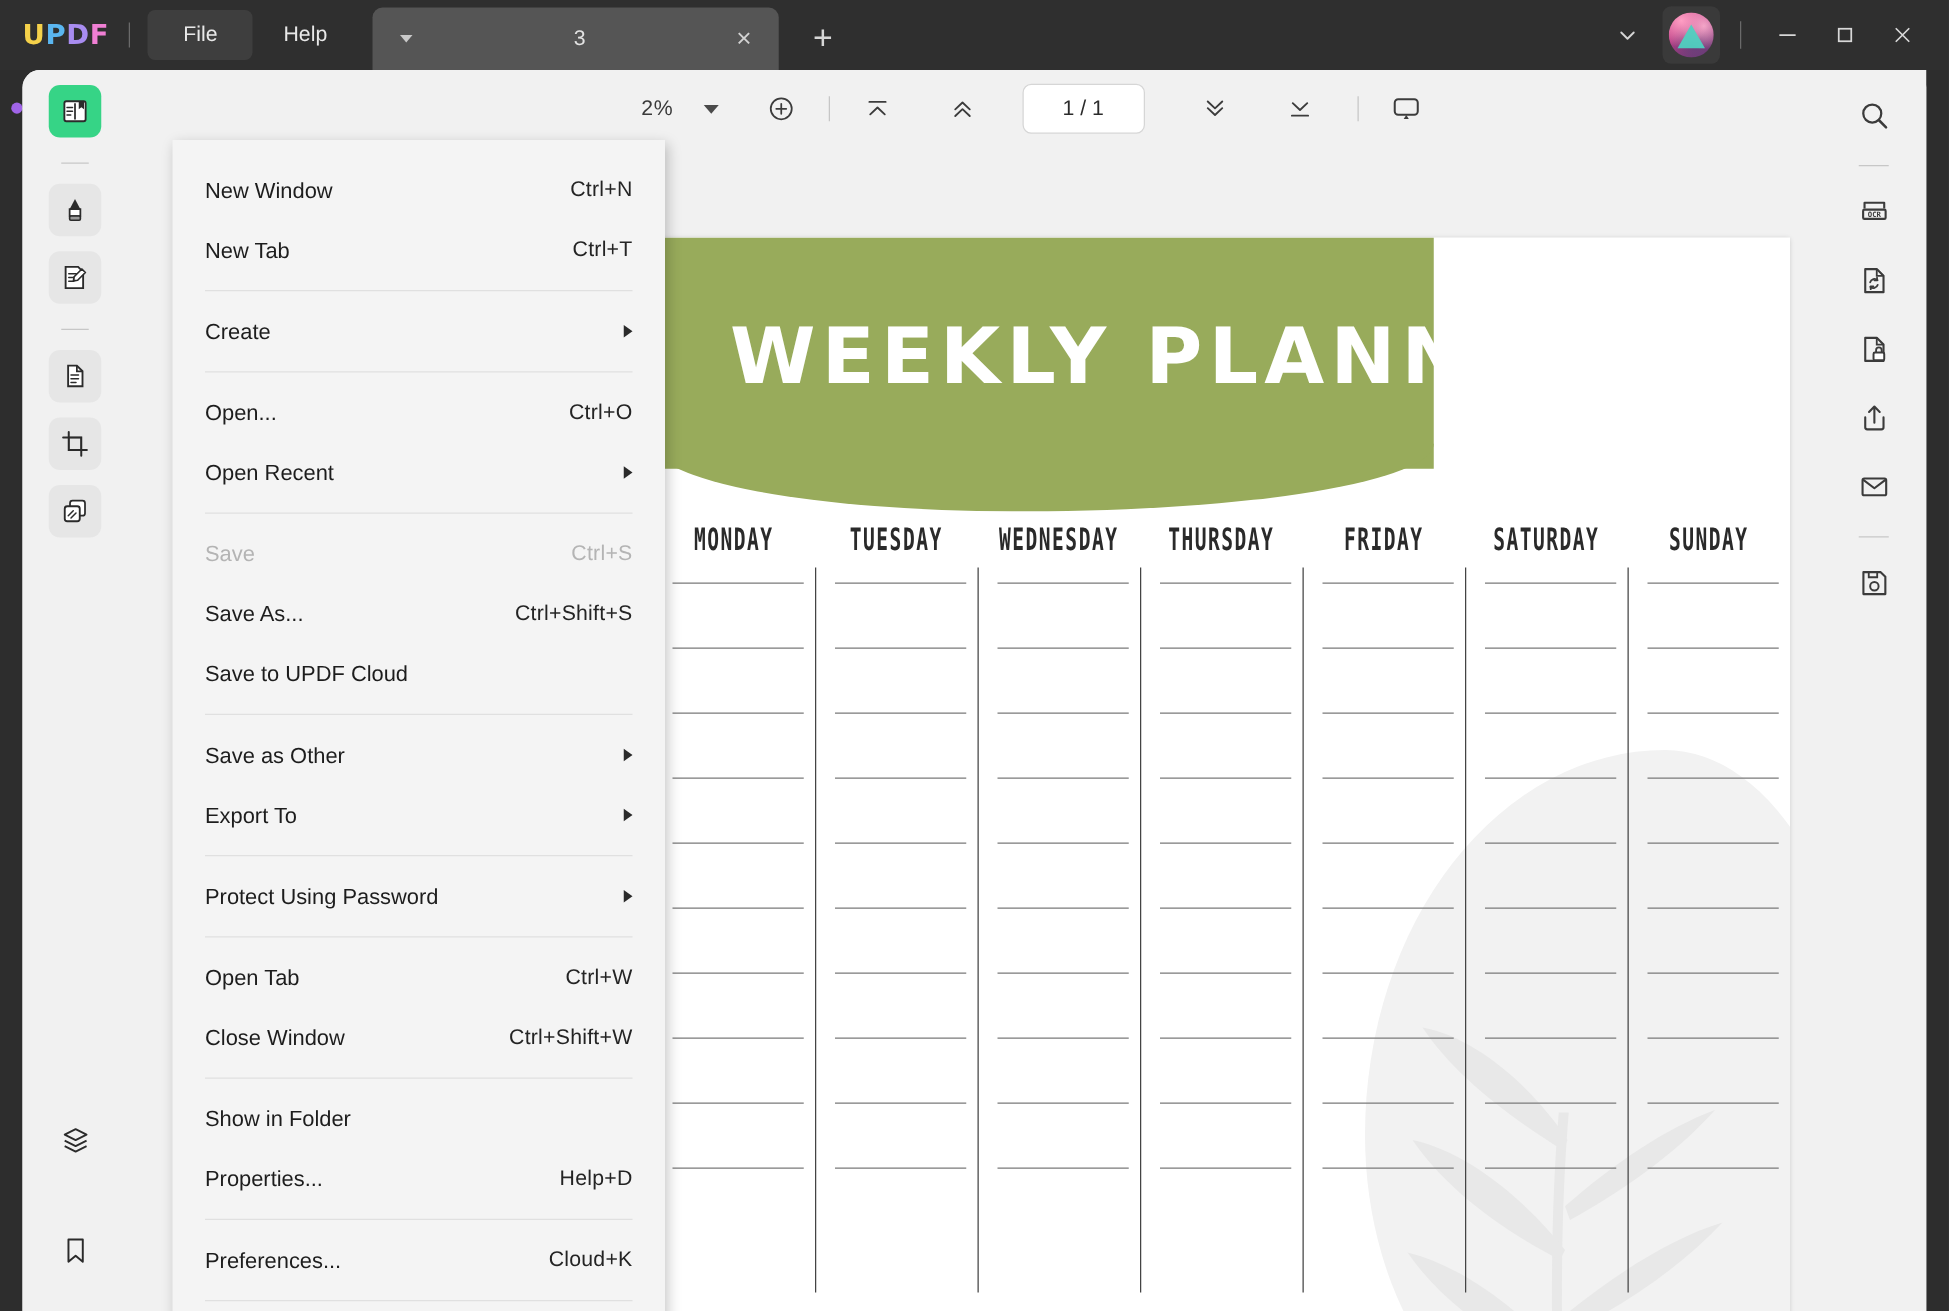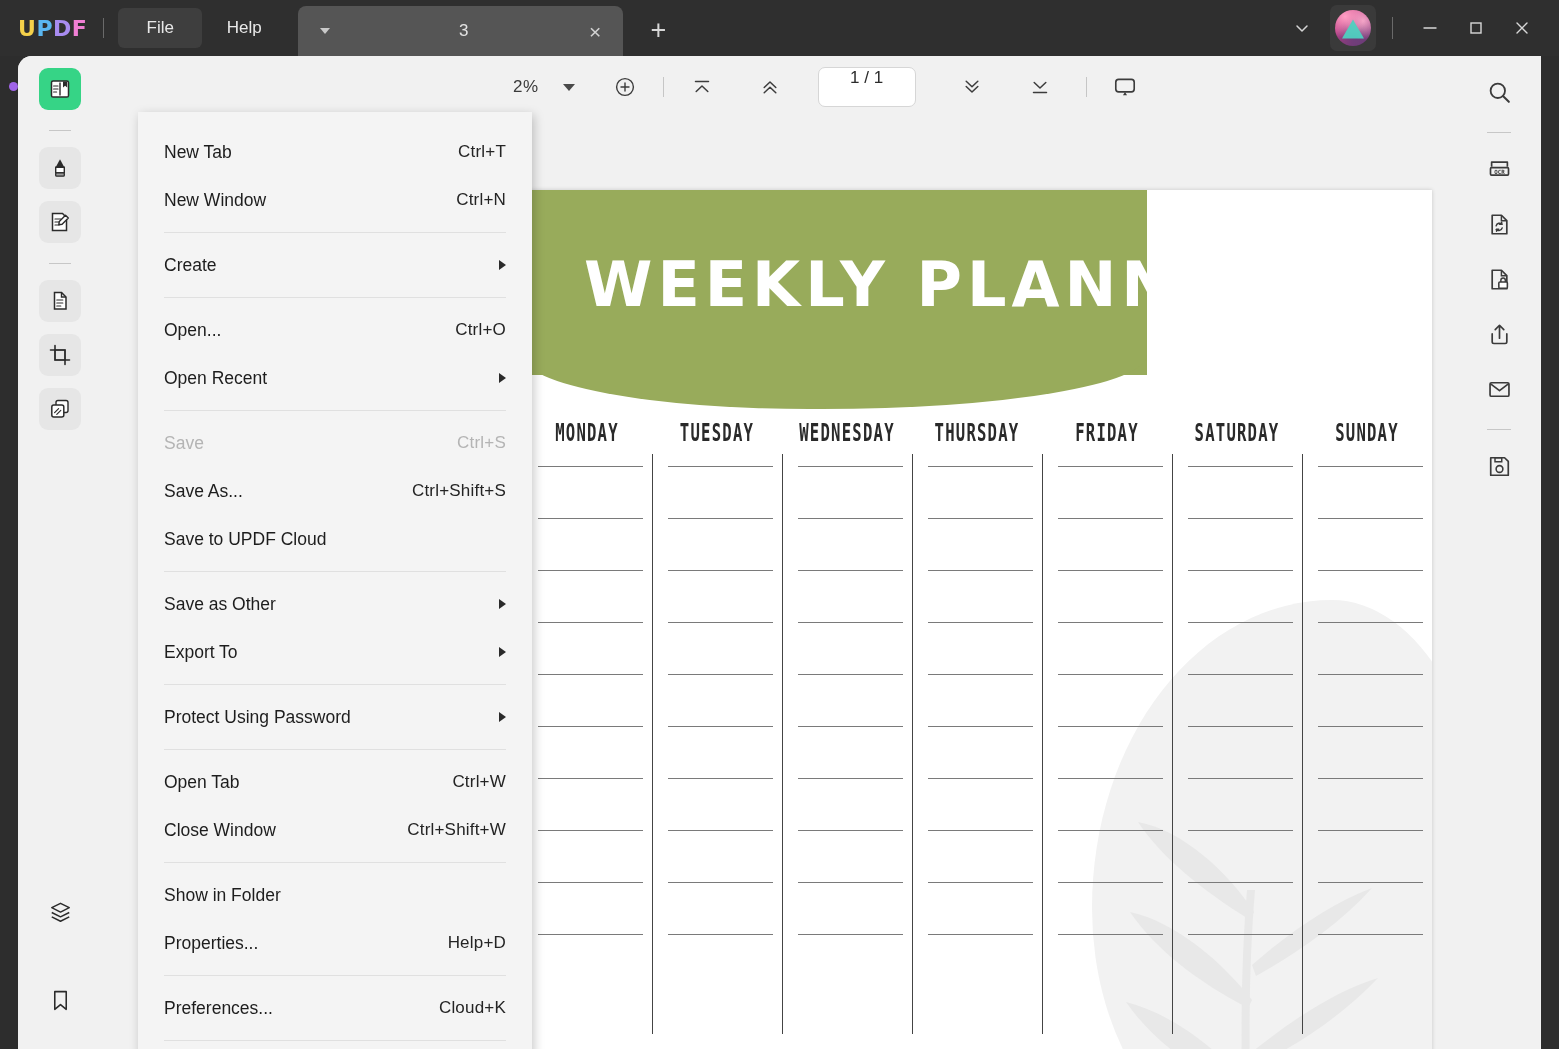--- a/index.html
+++ b/index.html
@@ -131,21 +131,21 @@
     border-right: 6px solid transparent; border-top: 7px solid #4a4a4a;
   }
   .tb-gap { width: 30px; }
   .tb-sep { width: 1px; height: 20px; background: #c6c6c6; margin: 0 18px; }
   .tb-btn {
     width: 40px; height: 40px; display: flex; align-items: center;
     justify-content: center; color: #3c3c3c;
   }
   .pagebox {
     width: 98px; height: 40px; background: #ffffff; border: 1px solid #d6d6d6;
-    border-radius: 7px; display: flex; justify-content: center;
+    border-radius: 7px; display: flex; align-items: center; justify-content: center;
     font-size: 17px; color: #2b2b2b; margin: 0 8px;
   }
 
   
   .rightrail {
     position: absolute; right: 0; top: 0; width: 84px; height: 993px;
     background: #f1f1f1; display: flex; flex-direction: column;
     align-items: center; padding-top: 14px;
   }
   .rr-icon {
@@ -589,26 +589,26 @@
           <svg width="27" height="27" viewBox="0 0 24 24" fill="none">
             <path d="M4.2 4.2h12.3l3.3 3.3v12.3H4.2z" stroke="#3b3b3b" stroke-width="1.5" stroke-linejoin="round"></path>
             <path d="M8 4.2h6v3.6H8z" stroke="#3b3b3b" stroke-width="1.3"></path>
             <circle cx="12" cy="14.2" r="3" stroke="#3b3b3b" stroke-width="1.4"></circle>
           </svg>
         </div>
       </div>
 
       <div class="filemenu" id="file-menu">
           <div class="mi">
+            <span class="mlabel">New Window</span>
+            <span class="mkey">Ctrl+N</span>
+          </div>
+          <div class="mi">
             <span class="mlabel">New Tab</span>
             <span class="mkey">Ctrl+T</span>
-          </div>
-          <div class="mi">
-            <span class="mlabel">New Window</span>
-            <span class="mkey">Ctrl+N</span>
           </div>
           <div class="msep"></div>
           <div class="mi">
             <span class="mlabel">Create</span>
             <span class="marrow"></span>
           </div>
           <div class="msep"></div>
           <div class="mi">
             <span class="mlabel">Open...</span>
             <span class="mkey">Ctrl+O</span>

